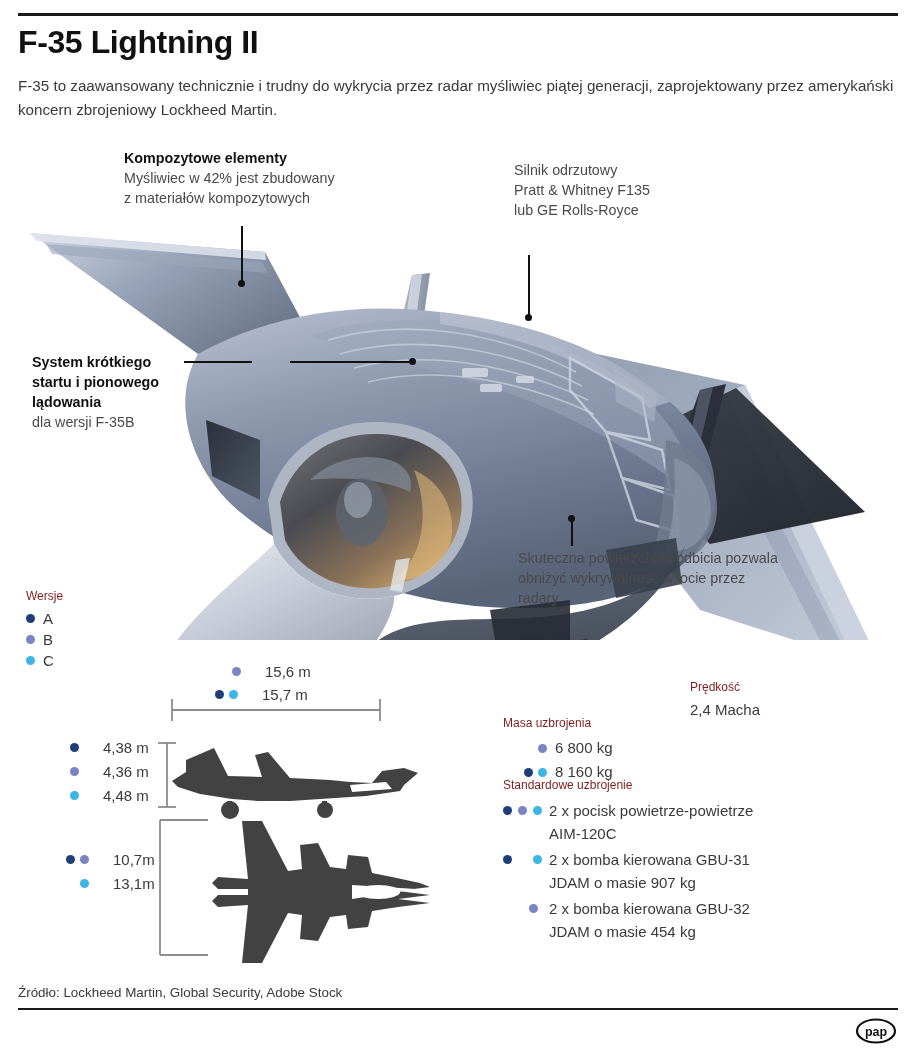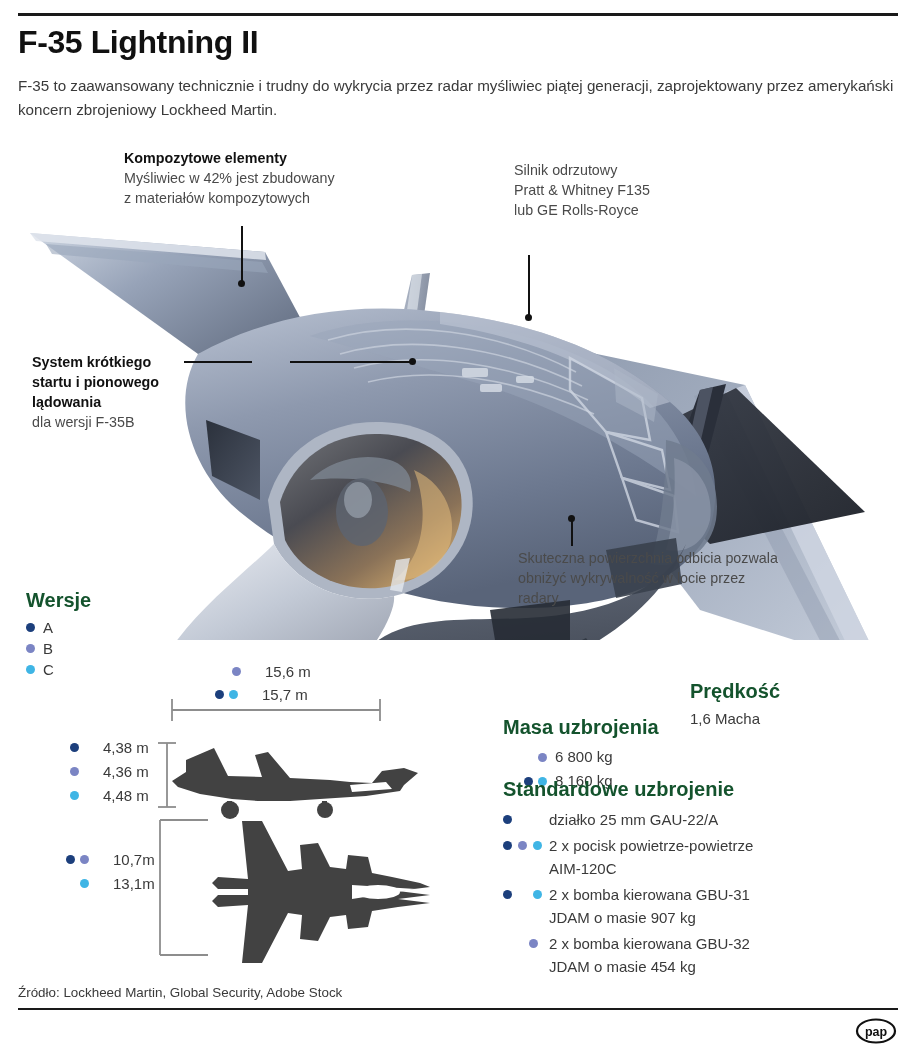--- a/index.html
+++ b/index.html
@@ -41,21 +41,21 @@
     font-size: 14.3px; color: #4a4a4a; line-height: 20px; white-space: pre-line;
   }
   .leader { position: absolute; background: #111; }
   .leader-dot {
     position: absolute; width: 7px; height: 7px; border-radius: 50%;
     background: #111;
   }
 
   
   .sec-head {
-    font-size: 20px; font-weight: bold; color: #14532d;
+    font-size: 12px; font-weight: normal; color: #7f1d1d;
   }
   .wersje { position: absolute; left: 26px; top: 589px; }
   .wersje .sec-head { margin-bottom: 5px; }
   .wlist { list-style: none; }
   .wlist li {
     display: flex; align-items: center; gap: 8px;
     font-size: 15px; color: #3a3a3a; line-height: 21px;
   }
   .dot {
     width: 9px; height: 9px; border-radius: 50%; flex: 0 0 9px; display: inline-block;
@@ -483,32 +483,26 @@
           <span class="dot" style="background:#1c3f7c"></span>
           <span class="dot" style="background:#3fb5e5"></span>
         </span>
         <span>8 160 kg</span>
       </li>
     </ul>
   </div>
 
   <div class="predkosc">
     <div class="sec-head">Prędkość</div>
-    <div class="pv">1,6 Macha</div>
+    <div class="pv">2,4 Macha</div>
   </div>
 
   <div class="uzbro">
     <div class="sec-head">Standardowe uzbrojenie</div>
     <ul class="alist">
-      <li>
-        <span class="dots">
-          <span class="dot" style="background:#1c3f7c"></span>
-        </span>
-        <span class="atxt">działko 25 mm GAU-22/A</span>
-      </li>
       <li>
         <span class="dots">
           <span class="dot" style="background:#1c3f7c"></span>
           <span class="dot" style="background:#7b85c4"></span>
           <span class="dot" style="background:#3fb5e5"></span>
         </span>
         <span class="atxt">2 x pocisk powietrze-powietrze
 AIM-120C</span>
       </li>
       <li>

